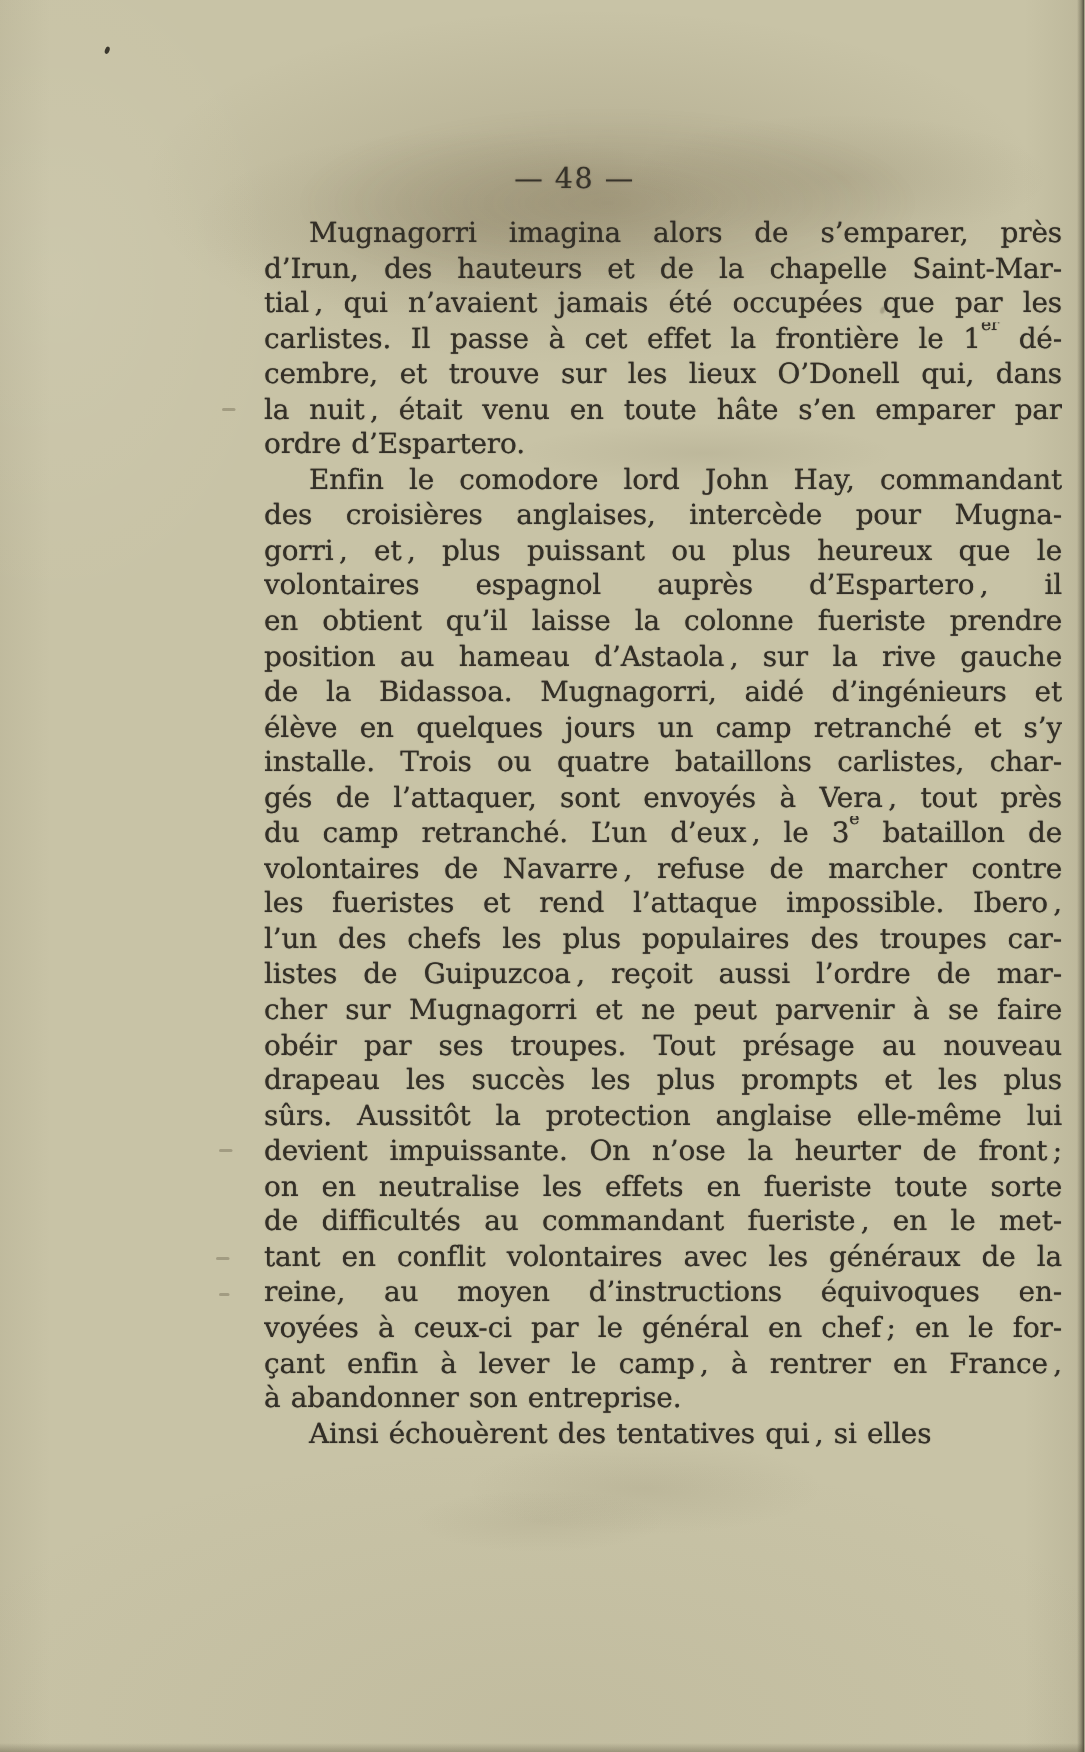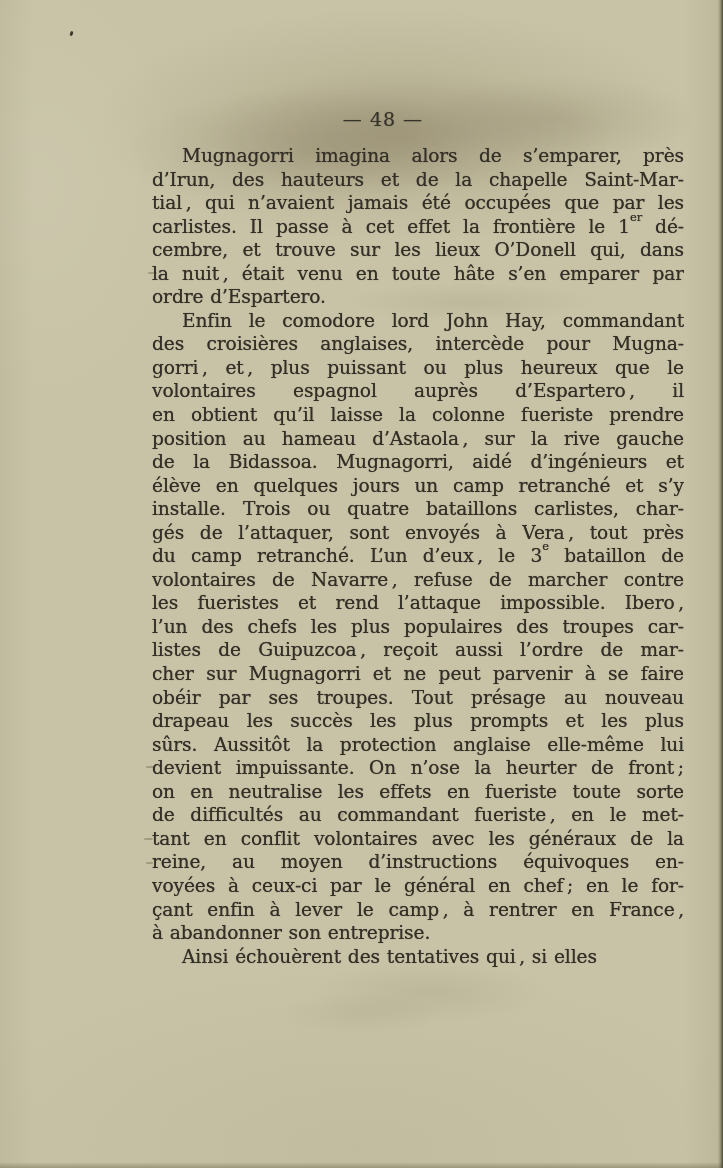--- a/index.html
+++ b/index.html
@@ -18,21 +18,21 @@
       linear-gradient(to right, rgba(120,110,85,0.10) 0, rgba(120,110,85,0) 34px),
       linear-gradient(to left,  rgba(105,98,72,0.12) 0, rgba(105,98,72,0) 40px);
     font-family:"DejaVu Serif","Liberation Serif",serif;
     color:#332f27;
   }
   .header{
     position:absolute; top:108px; left:383px; transform:translateX(-50%);
     font-size:19px; letter-spacing:1px; white-space:nowrap;
     color:#37332a; text-shadow:0 0 1px rgba(55,50,40,0.55);
   }
-  .textblock{ position:absolute; left:152px; top:144px; width:532px; }
+  .textblock{ position:absolute; left:176px; top:144px; width:532px; }
   .line{
     height:23.55px; line-height:23.55px; font-size:18.6px;
     text-align:justify; text-align-last:justify; overflow:hidden;
     letter-spacing:-0.1px; word-spacing:1px;
     text-shadow:0 0 0.7px rgba(58,53,44,0.85);
   }
   .line.first{ text-indent:30px; }
   .line.plast{ text-align-last:auto; }
   .line sup{ font-size:0.62em; line-height:0; position:relative; top:-0.42em; }
   .edge-right{ position:absolute; right:0; top:0; width:5px; height:100%;

